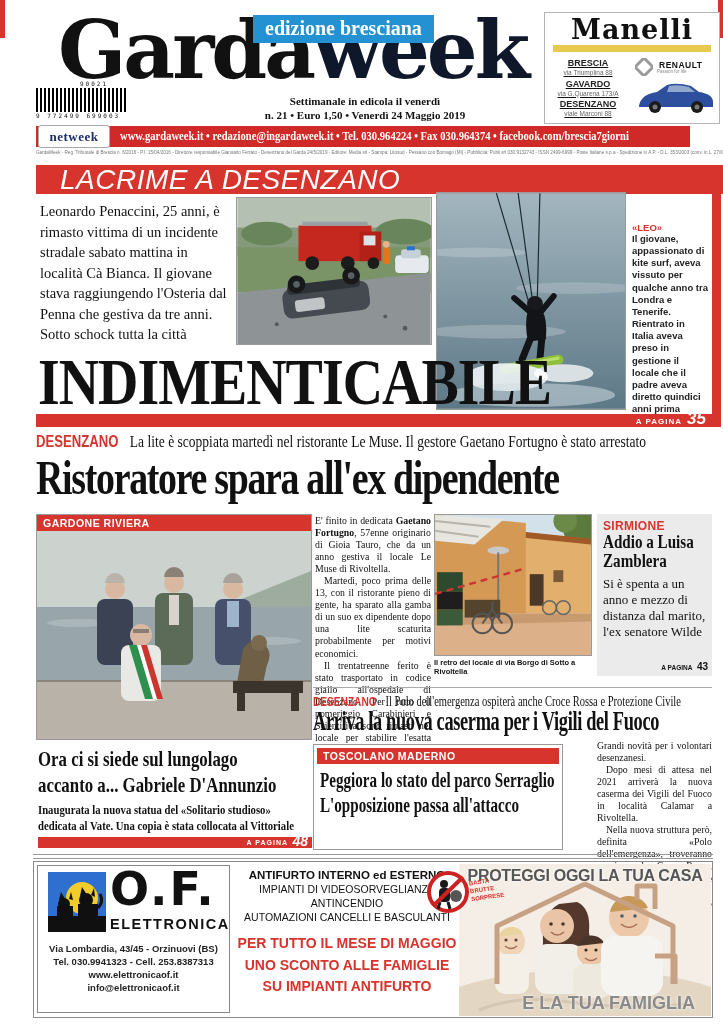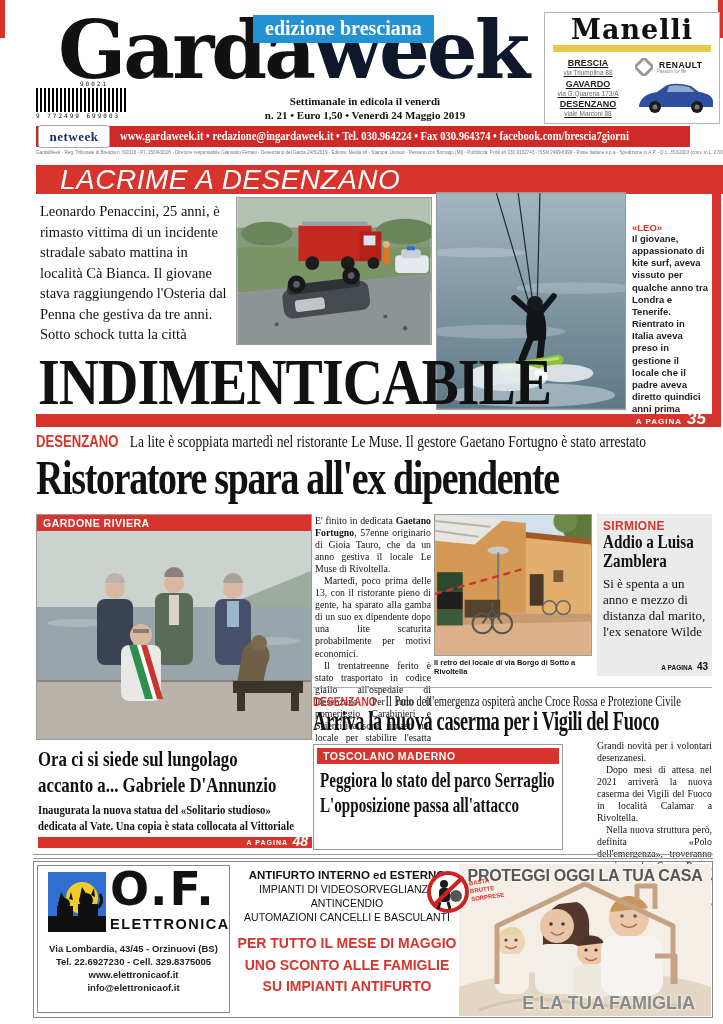--- a/index.html
+++ b/index.html
@@ -328,21 +328,21 @@
         <circle cx="38" cy="28" r="7" fill="#101010"></circle>
         <polygon points="32,24 34,15 39,23" fill="#101010"></polygon>
           <polygon points="43,23 46,16 47,25" fill="#101010"></polygon>
         <rect x="30" y="32" width="20" height="14" fill="#101010"></rect>
         <path d="M50,36 q6,-6 2,-14" stroke="#101010" stroke-width="3" fill="none"></path>
       </svg>
       <div class="abs sans" style="left:72px;top:-4px;font-size:46px;font-weight:bold;letter-spacing:2px;font-family:'DejaVu Sans',sans-serif;">O.F.</div>
       <div class="abs sans b" style="left:72px;top:50px;font-size:14.5px;letter-spacing:1.5px;">ELETTRONICA</div>
       <div class="ctr sans b" style="margin-top:76px;font-size:9.5px;line-height:1.38;color:#222;">
         <div>Via Lombardia, 43/45 - Orzinuovi (BS)</div>
-        <div>Tel. 22.6927230 - Cell. 329.8375005</div>
+        <div>Tel. 030.9941323 - Cell. 253.8387313</div>
         <div>www.elettronicaof.it</div>
         <div>info@elettronicaof.it</div>
       </div>
     </div>
 
     <div class="abs ctr sans" style="left:200px;top:7px;width:226px;">
       <div class="b" style="font-size:11.5px;">ANTIFURTO INTERNO ed ESTERNO</div>
       <div style="font-size:10.5px;margin-top:2px;">IMPIANTI DI  VIDEOSORVEGLIANZA</div>
       <div style="font-size:10.5px;margin-top:2px;">ANTINCENDIO</div>
       <div style="font-size:10.5px;margin-top:2px;">AUTOMAZIONI CANCELLI E BASCULANTI</div>

